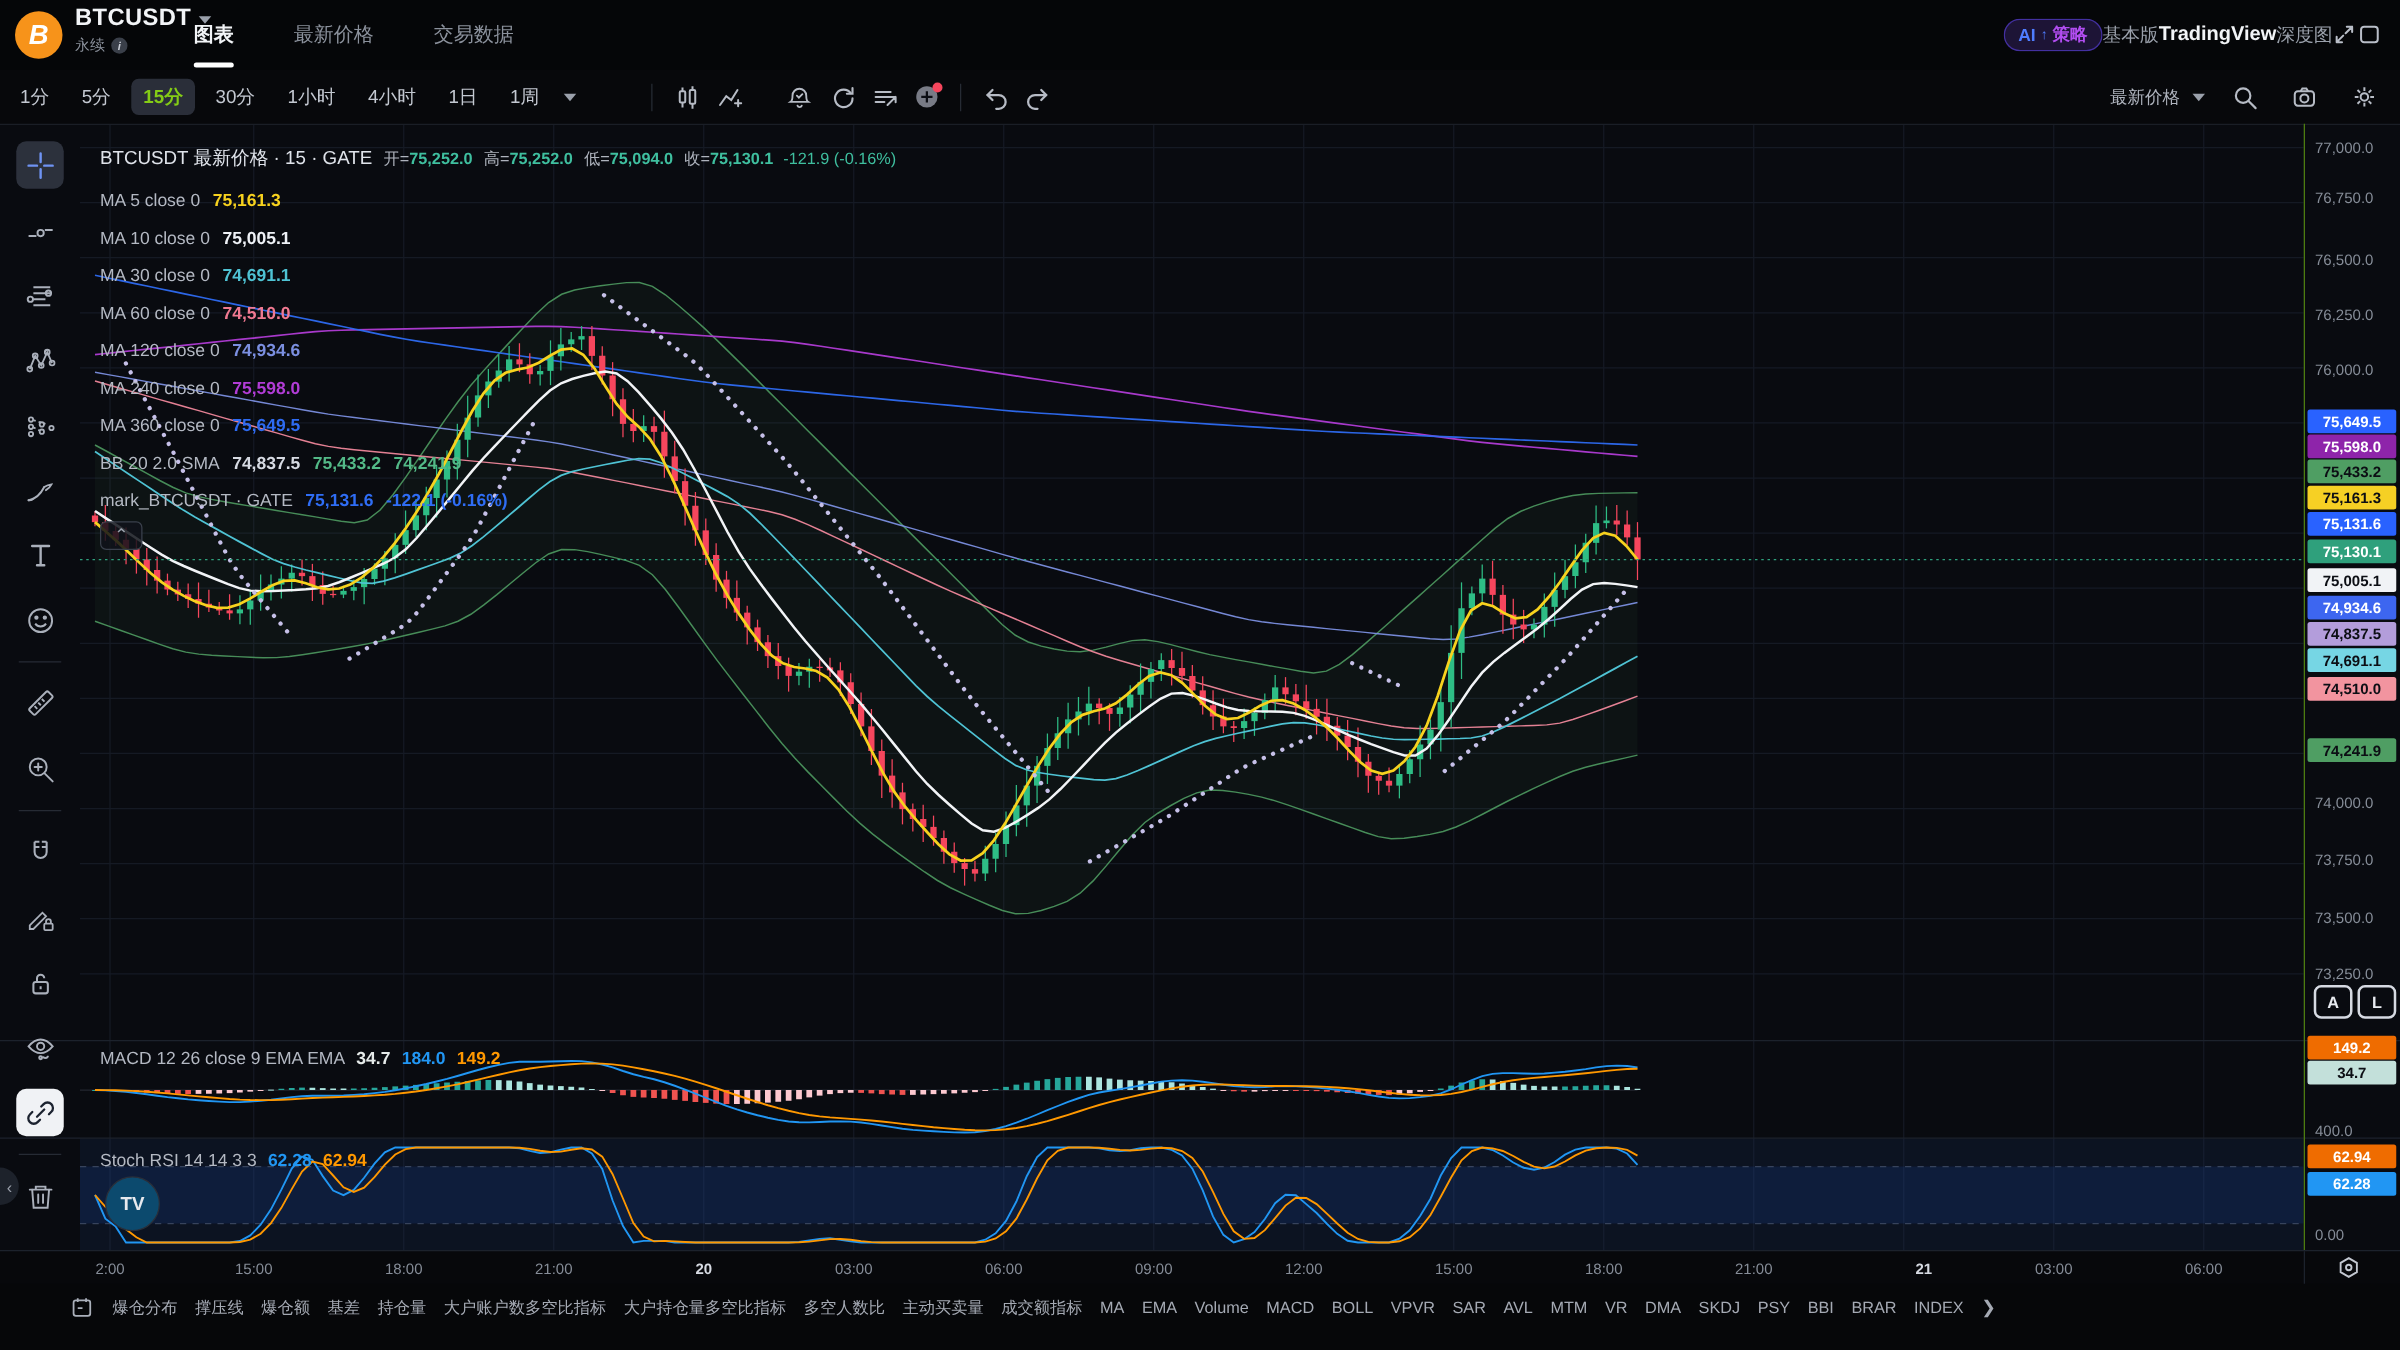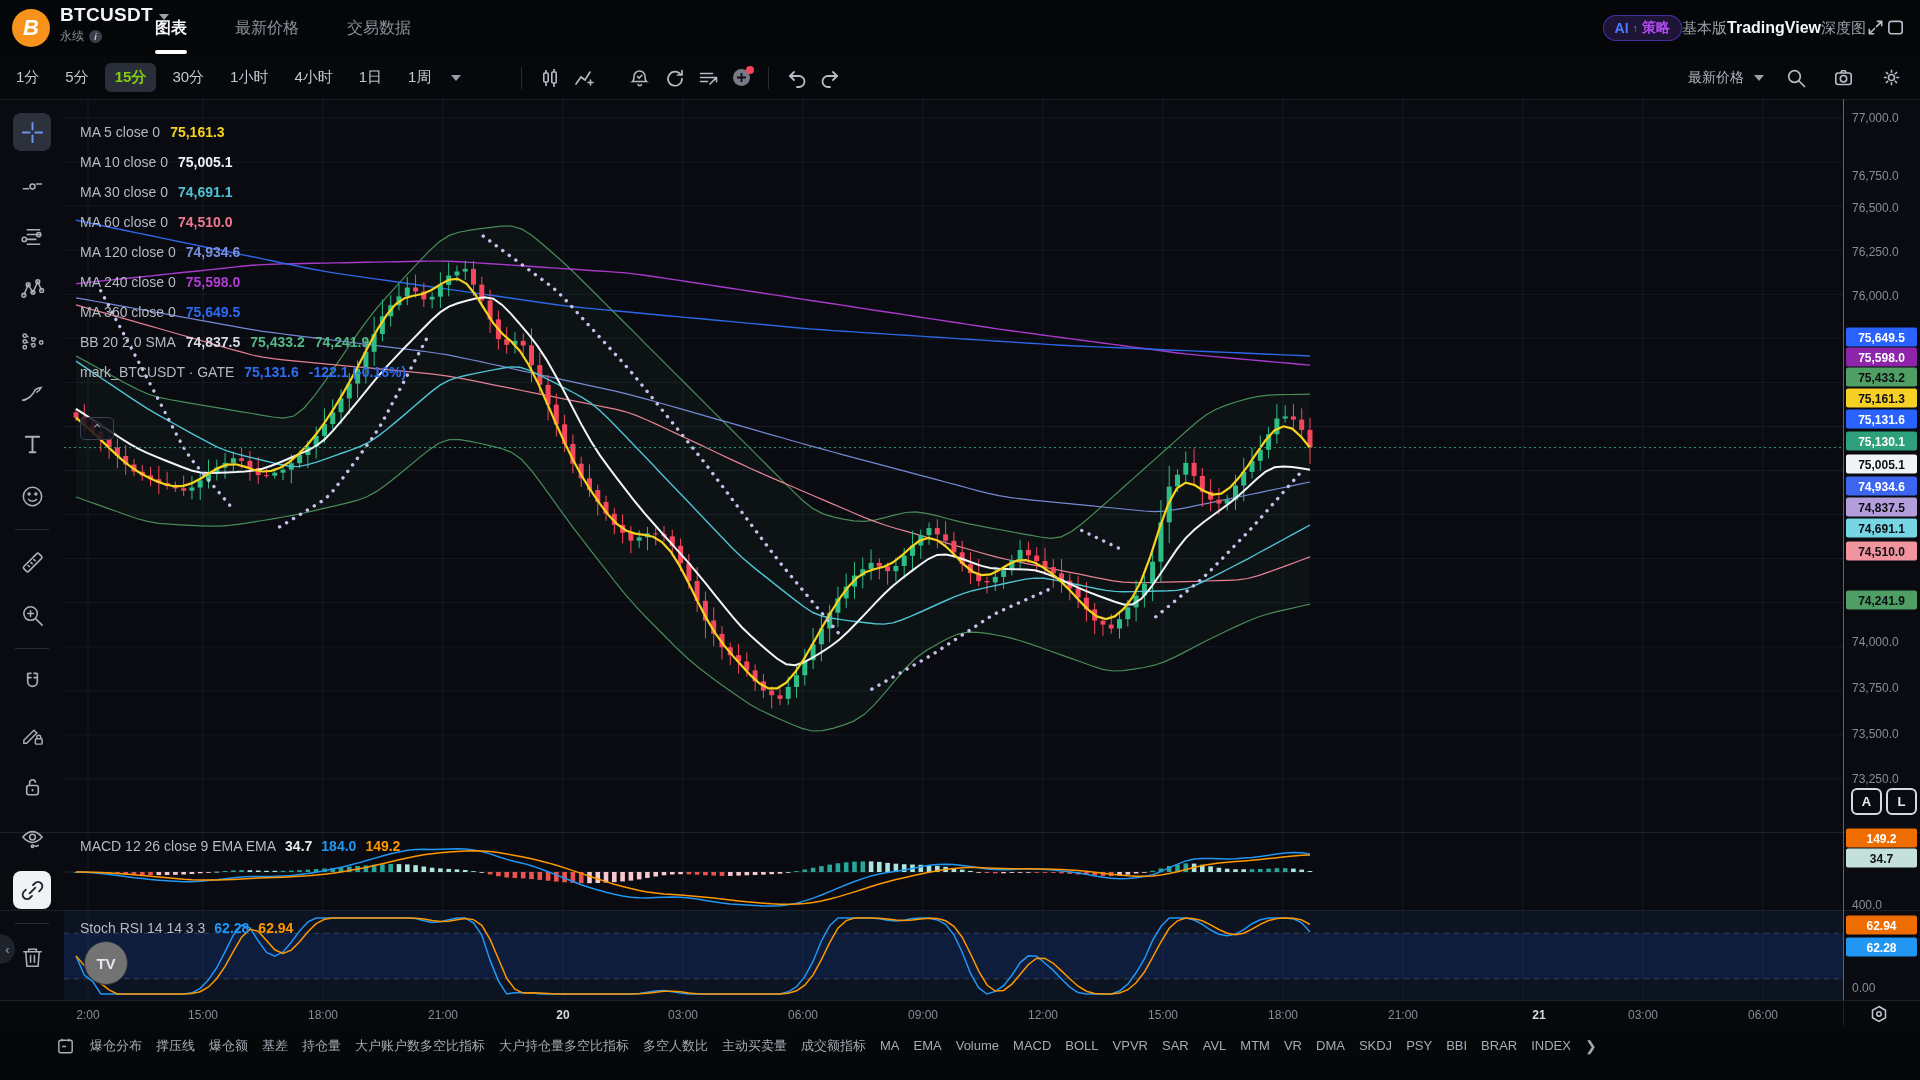--- a/index.html
+++ b/index.html
@@ -74,21 +74,21 @@
   .tlabel{position:absolute;top:50%;transform:translate(-50%,-50%);font-size:12px;color:#868d98;}
   .tlabel.major{color:#d6dae2;font-weight:bold;}
   #axis-corner-sep{position:absolute;left:1843px;top:0;width:1px;height:27px;background:#1c222c;}
   #axis-gear{position:absolute;left:1868px;top:3px;width:22px;height:22px;color:#c3c8d1;cursor:pointer;}
   
   #bottom-bar{position:absolute;left:0;top:1027px;width:1920px;height:37px;background:#060709;display:flex;align-items:center;gap:14px;padding-left:56px;box-sizing:border-box;z-index:4;}
   #bottom-bar .bcal{width:20px;height:20px;color:#aab0bb;}
   .bitem{font-size:13px;color:#a5aab4;white-space:nowrap;cursor:pointer;}
   .bmore{font-size:14px;color:#a5aab4;cursor:pointer;}
   
-  #tv-watermark{position:absolute;left:84px;top:941px;width:42px;height:42px;border-radius:50%;background:#737373;border:1px solid #2a2f3a;
+  #tv-watermark{position:absolute;left:84px;top:941px;width:42px;height:42px;border-radius:50%;background:#0c4a6e;border:1px solid #2a2f3a;
     display:flex;align-items:center;justify-content:center;color:#e6e9ee;font-weight:bold;font-size:15px;z-index:5;}
   #left-collapse{position:absolute;left:0;top:934px;width:15px;height:30px;background:#1d222b;border-radius:0 15px 15px 0;
     color:#9aa0ab;display:flex;align-items:center;justify-content:center;font-size:13px;z-index:6;cursor:pointer;}
 </style>
 </head>
 <body>
 
 <div id="app">
 
   <svg id="chart-svg" width="1920" height="1080">
@@ -917,20 +917,23 @@
             <g fill="none" stroke="currentColor" stroke-width="1.6" stroke-linecap="round">
               <path d="M5 8h18M10 8V5.5h8V8"></path>
               <path d="M7 8l1.2 15h11.6L21 8"></path>
               <path d="M12 12v7M16 12v7"></path>
             </g>
           </svg></span>
       </div>
     </div>
 
   <div id="legend">
+    <div id="legend-title-row">
+      <span>BTCUSDT 最新价格 · 15 · GATE</span><span id="ohlc-vals"><span class="ohlc-k">开=</span><span class="ohlc-v">75,252.0</span><span class="ohlc-k">高=</span><span class="ohlc-v">75,252.0</span><span class="ohlc-k">低=</span><span class="ohlc-v">75,094.0</span><span class="ohlc-k">收=</span><span class="ohlc-v">75,130.1</span></span><span class="chg">-121.9 (-0.16%)</span>
+    </div>
     <div id="legend-rows">
         <div class="lrow">
           <span class="llabel">MA 5 close 0</span>
           <span class="lval" style="color: rgb(247, 210, 30);">75,161.3</span>
         </div>
         <div class="lrow">
           <span class="llabel">MA 10 close 0</span>
           <span class="lval" style="color: rgb(238, 241, 246);">75,005.1</span>
         </div>
         <div class="lrow">
@@ -970,21 +973,21 @@
 
   <div class="sub-legend" id="macd-legend" style="top:838px">
     <span>MACD 12 26 close 9 EMA EMA</span><span id="macd-vals"><b style="color: rgb(230, 235, 234);">34.7</b><b style="color: rgb(33, 150, 243);">184.0</b><b style="color: rgb(255, 152, 0);">149.2</b></span>
   </div>
   <div class="sub-legend" id="stoch-legend" style="top:920px">
     <span>Stoch RSI 14 14 3 3</span><span id="stoch-vals"><b style="color: rgb(33, 150, 243);">62.28</b><b style="color: rgb(255, 152, 0);">62.94</b></span>
   </div>
 
   <div id="price-axis">
       <div class="ptick" style="top: 19px;">77,000.0</div>
-      <div class="ptick" style="top: 77px;">76,750.0</div>
+      <div class="ptick" style="top: 59px;">76,750.0</div>
       <div class="ptick" style="top: 109px;">76,500.0</div>
       <div class="ptick" style="top: 153px;">76,250.0</div>
       <div class="ptick" style="top: 197px;">76,000.0</div>
       <div class="ptick" style="top: 543px;">74,000.0</div>
       <div class="ptick" style="top: 589px;">73,750.0</div>
       <div class="ptick" style="top: 635px;">73,500.0</div>
       <div class="ptick" style="top: 680px;">73,250.0</div>
       <div class="ptag" style="top: 238px; background: rgb(41, 98, 255); color: rgb(255, 255, 255);">75,649.5</div>
       <div class="ptag" style="top: 258px; background: rgb(142, 36, 170); color: rgb(255, 255, 255);">75,598.0</div>
       <div class="ptag" style="top: 278px; background: rgb(79, 158, 99); color: rgb(12, 14, 20);">75,433.2</div>

